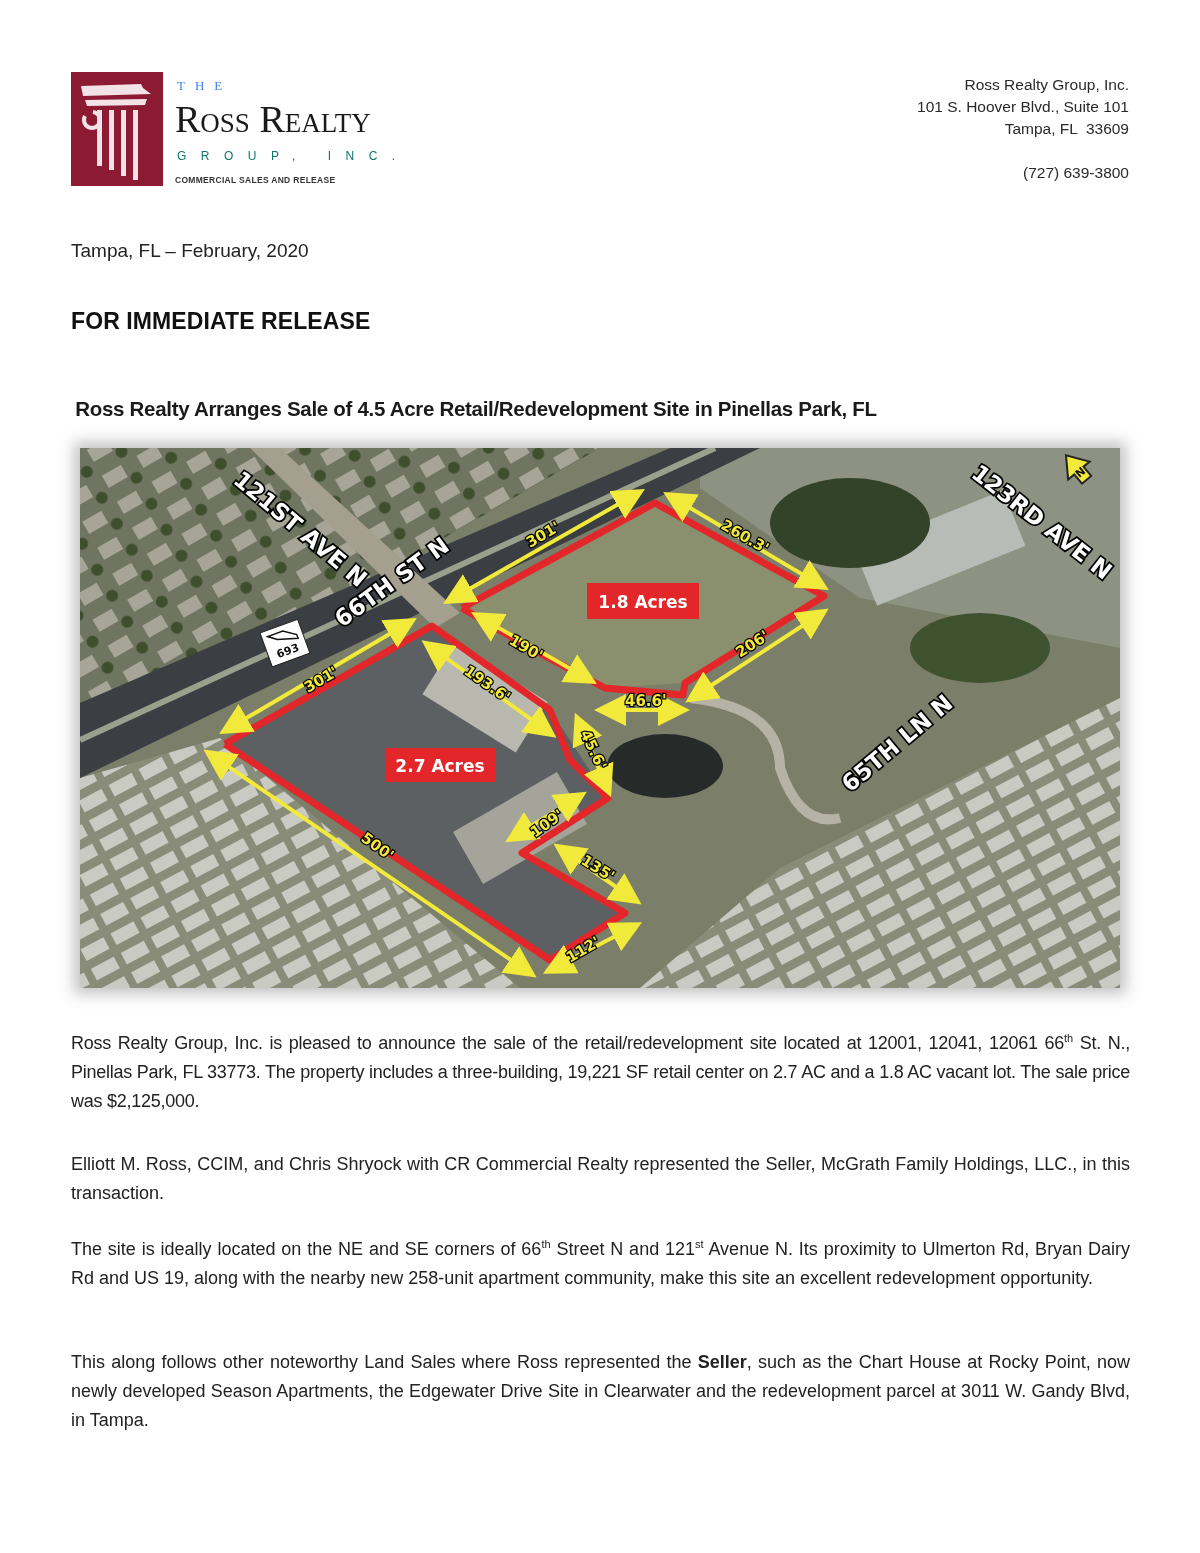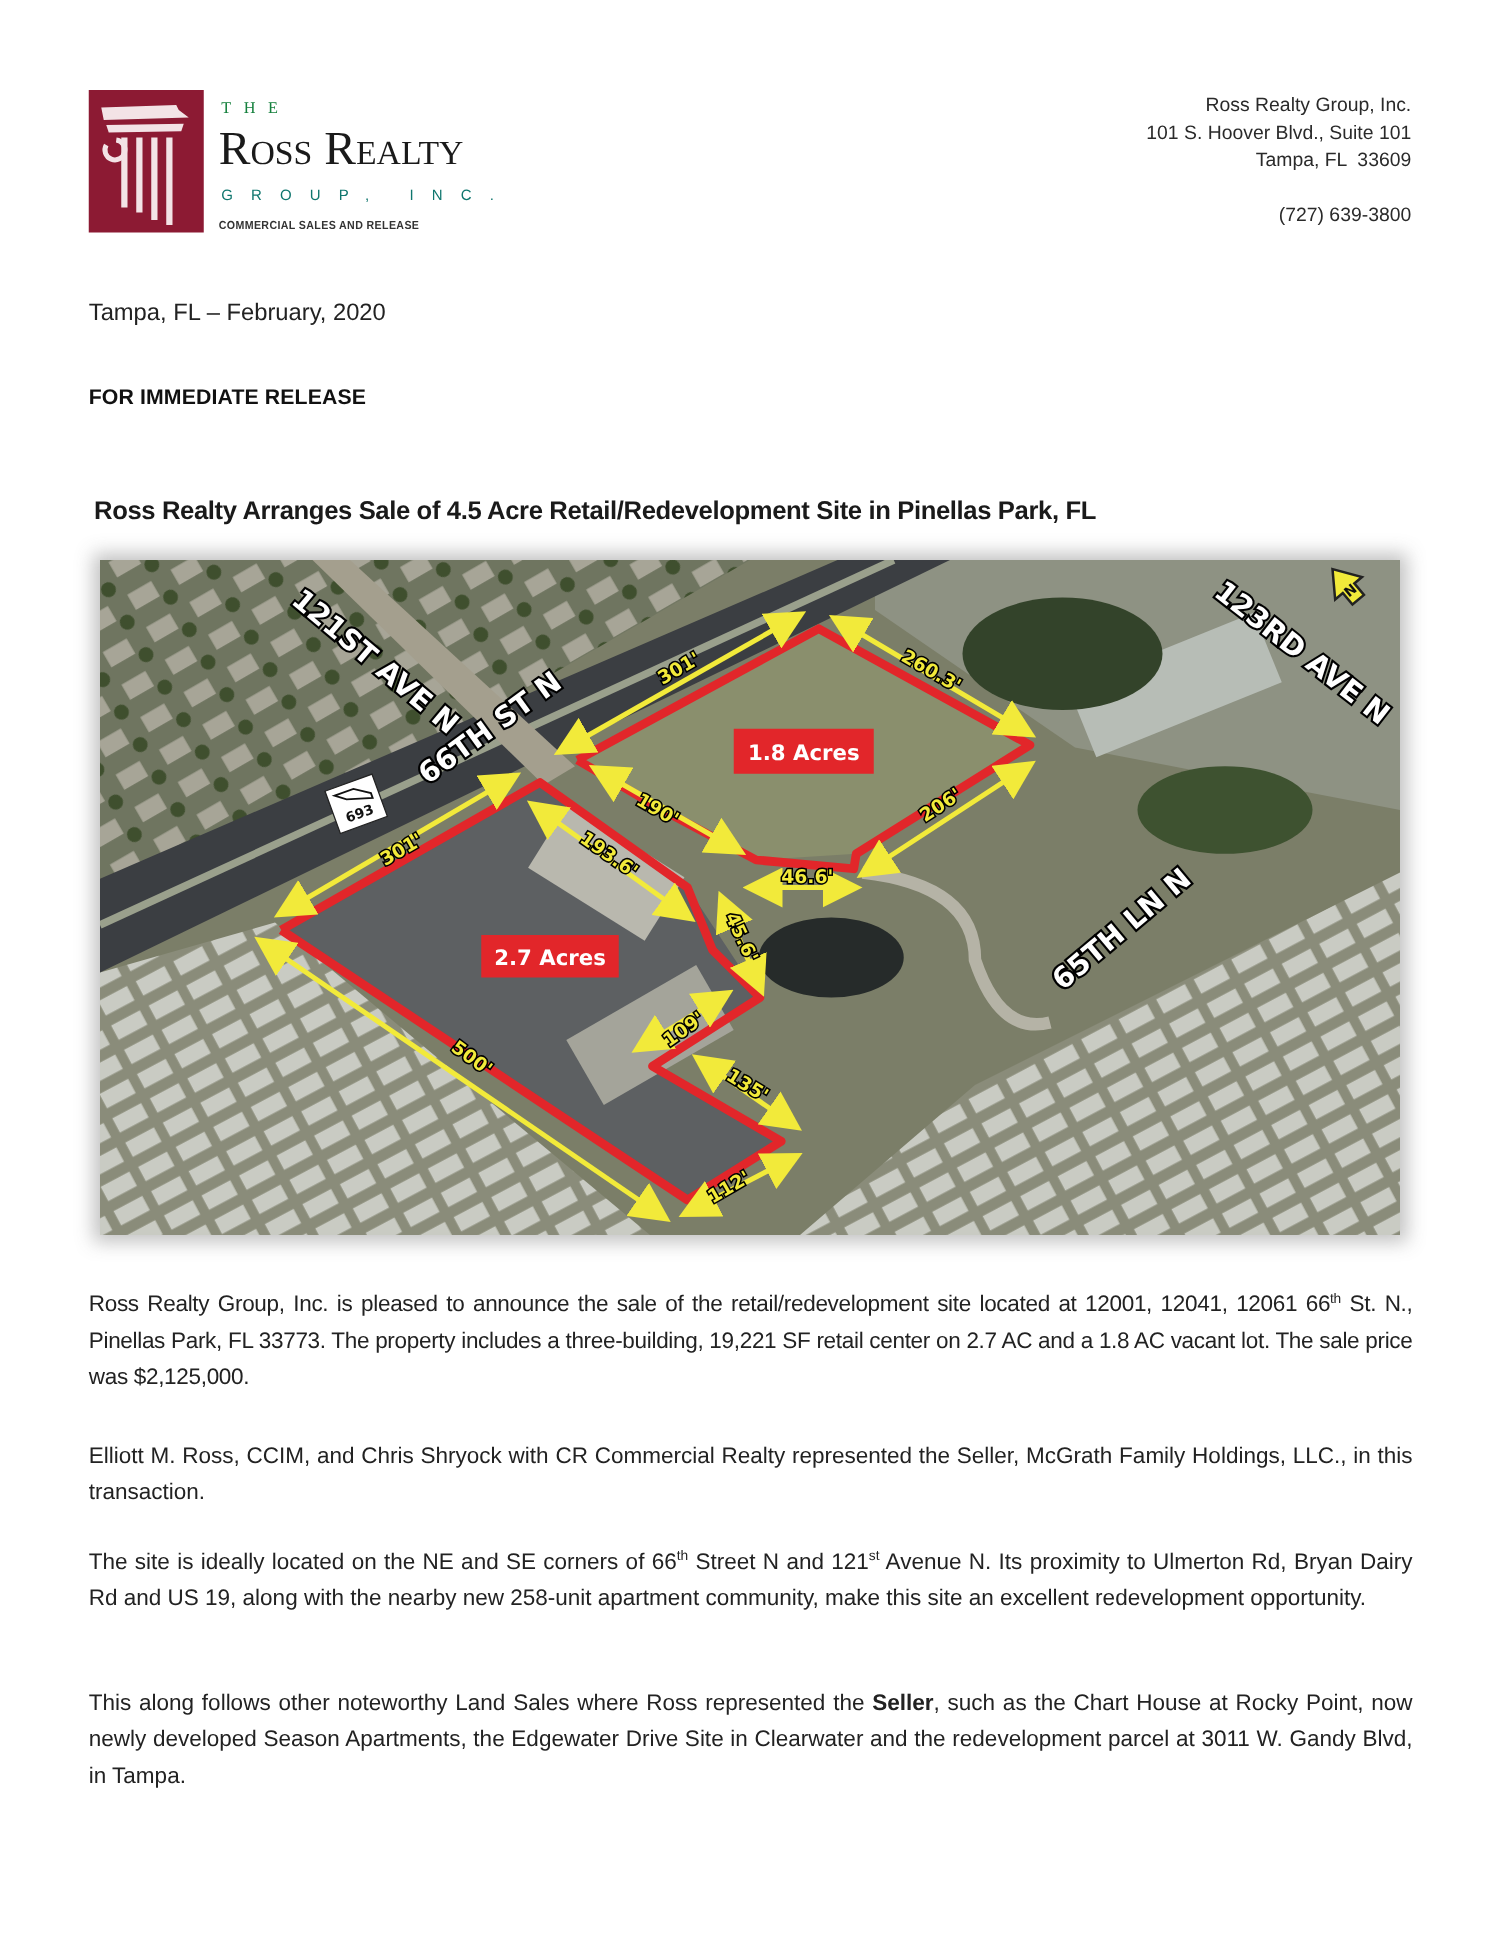--- a/index.html
+++ b/index.html
@@ -3,31 +3,31 @@
   <meta charset="utf-8">
   <style>
     html, body { margin: 0; padding: 0; background: #ffffff; }
     body { width: 1200px; height: 1553px; position: relative; font-family: "Liberation Sans", sans-serif; color: #1a1a1a; overflow: hidden; }
 
     
     .logo { position: absolute; left: 71px; top: 72px; width: 340px; height: 116px; }
     .logo-mark { position: absolute; left: 0; top: 0; width: 92px; height: 114px; background: #8c1a33; }
     .logo-mark svg { display: block; }
     .logo-text { position: absolute; left: 104px; top: 0; }
-    .logo-the { font-family: "Liberation Serif", serif; font-size: 13px; letter-spacing: 10px; position: absolute; left: 2px; top: 6px; color: #15803d; }
+    .logo-the { font-family: "Liberation Serif", serif; font-size: 13px; letter-spacing: 10px; position: absolute; left: 2px; top: 6px; color: #3b82f6; }
     .logo-name { font-family: "Liberation Serif", serif; font-size: 38px; letter-spacing: 0px; position: absolute; left: 0; top: 28px; white-space: nowrap; color: #1a1a1a; font-variant: small-caps; line-height: 1; }
     .logo-group { font-family: "Liberation Sans", sans-serif; font-size: 12px; letter-spacing: 14.5px; position: absolute; left: 2px; top: 77px; white-space: nowrap; color: #0f766e; text-align: right; }
     .logo-tag { font-family: "Liberation Sans", sans-serif; font-size: 8.5px; font-weight: bold; position: absolute; left: 0; top: 103px; white-space: nowrap; color: #333; letter-spacing: 0.3px; transform: scaleY(1.1); }
 
     
     .address { position: absolute; right: 71px; top: 74px; text-align: right; font-size: 15.5px; line-height: 22px; color: #2a2a2a; }
     .address .phone { margin-top: 22px; }
 
     .dateline { position: absolute; left: 71px; top: 240px; font-size: 19px; color: #222; }
-    .release { position: absolute; left: 71px; top: 308px; font-size: 17px; font-weight: bold; color: #111; letter-spacing: 0.1px; }
+    .release { position: absolute; left: 71px; top: 308px; font-size: 23px; font-weight: bold; color: #111; letter-spacing: 0.1px; }
     .headline { position: absolute; left: 0; width: 952px; top: 397px; text-align: center; font-size: 20.5px; font-weight: bold; color: #1a1a1a; letter-spacing: -0.3px; }
 
     
     .photo-wrap { position: absolute; left: 80px; top: 448px; width: 1040px; height: 540px; box-shadow: 0 0 14px 6px rgba(80,80,80,0.35); overflow: hidden; }
     .photo-wrap svg { display: block; }
     .road-label { font-family: "DejaVu Sans", sans-serif; font-weight: bold; fill: #ffffff; stroke: #000; stroke-width: 3.5px; paint-order: stroke; font-size: 23px; }
     .dim-label { font-family: "DejaVu Sans", sans-serif; font-weight: bold; fill: #f2ea3a; stroke: #000; stroke-width: 2.5px; paint-order: stroke; font-size: 15px; }
 
     
     .para { position: absolute; left: 71px; width: 1059px; font-size: 18px; line-height: 29px; color: #222; text-align: justify; }

